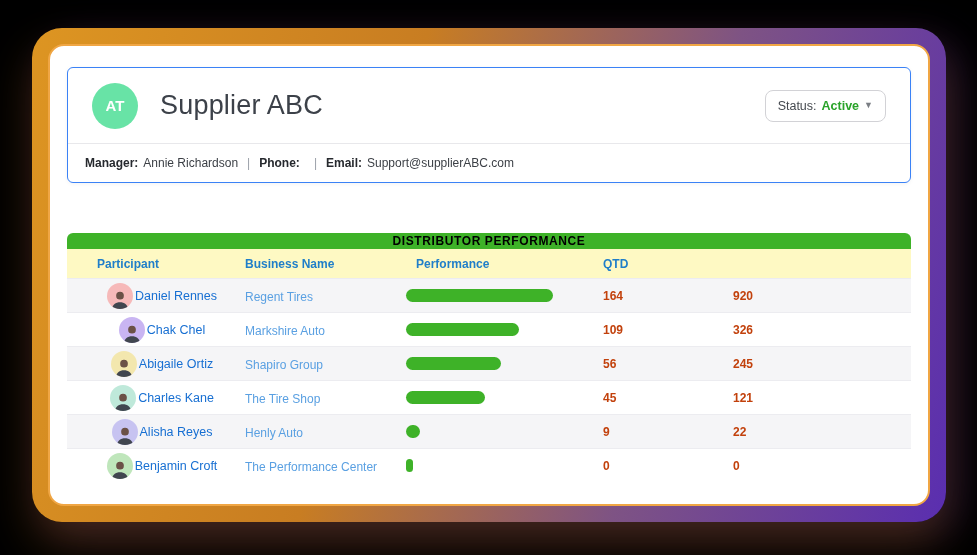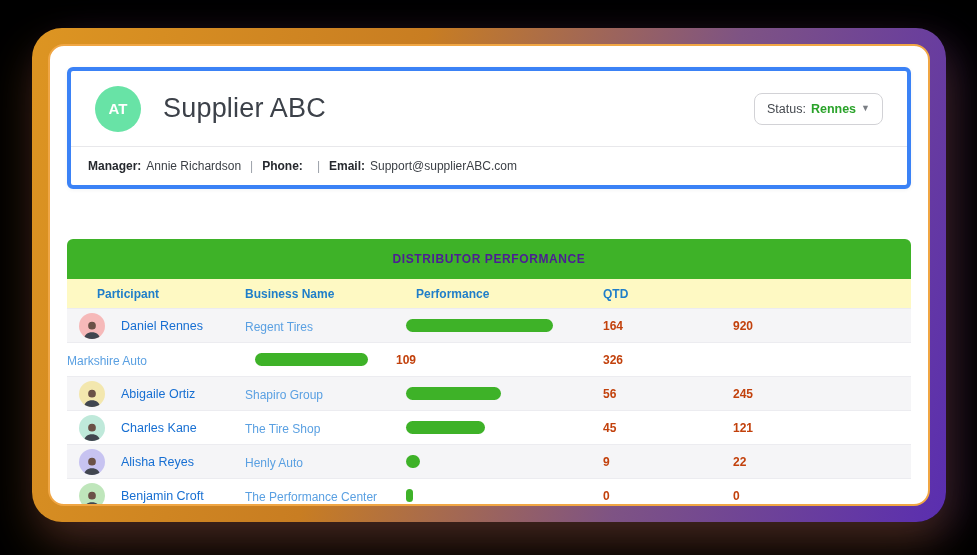--- a/index.html
+++ b/index.html
@@ -16,21 +16,21 @@
   }
 
   .panel {
     width: 100%; height: 100%; background: #fff; border-radius: 16px;
     border: 2px solid var(--panel-border);
     padding: 21px 17px 0 17px; overflow: hidden;
   }
 
   
   .supplier-card {
-    border: 4px solid #3b82f6; border-radius: 6px; background: #fff;
+    border: 1px solid #3b82f6; border-radius: 6px; background: #fff;
     box-shadow: 0 1px 4px rgba(0,0,0,0.05);
   }
   .card-top { display: flex; align-items: center; height: 75px; padding: 0 24px; }
   .big-avatar {
     width: 46px; height: 46px; border-radius: 50%; background: var(--mint);
     color: #fff; font-size: 15px; font-weight: bold;
     display: flex; align-items: center; justify-content: center; flex: 0 0 auto;
   }
   .supplier-title { font-size: 27px; color: #3c4149; font-weight: 500; margin-left: 22px; letter-spacing: 0.2px; }
   .status-btn {
@@ -42,38 +42,38 @@
   .caret { font-size: 9px; color: #7a7e84; line-height: 1; }
   .card-divider { height: 1px; background: #e8e8eb; }
   .card-meta { height: 38px; display: flex; align-items: center; padding: 0 17px; font-size: 12px; color: #3b3f45; }
   .card-meta b { font-weight: bold; color: #26292e; }
   .meta-sep { color: #9aa0a8; margin: 0 9px; }
   .meta-val { margin-left: 5px; }
 
   
   .perf-table { margin-top: 50px; }
   .table-title {
-    height: 40px; background: var(--green); border-radius: 6px 6px 0 0;
-    color: #4c1d95; font-size: 12px; font-weight: bold; letter-spacing: 0.6px;
+    height: 16px; background: var(--green); border-radius: 6px 6px 0 0;
+    color: #000000; font-size: 12px; font-weight: bold; letter-spacing: 0.6px;
     display: flex; align-items: center; justify-content: center; text-transform: uppercase;
   }
   .t-grid { display: grid; grid-template-columns: 178px 151px 207px 130px 1fr; align-items: center; }
   .t-head { height: 29px; background: #fef9c3; font-size: 12px; font-weight: bold; color: var(--head-blue); }
   .t-head .h-cell { padding-left: 30px; }
   .t-head .h-participant { padding-left: 30px; }
   .t-head .h-business { padding-left: 0; }
   .t-head .h-perf { padding-left: 0; margin-left: 20px; }
   .t-head .h-qtd, .t-head .h-ytd { padding-left: 0; }
 
   .t-row { height: 34px; border-top: 1px solid #ececf0; }
   .t-row.odd { background: #f5f5f7; }
   .t-row.even { background: #ffffff; }
   .t-row:last-child { border-radius: 0 0 6px 6px; }
 
-  .c-participant { display: flex; align-items: center; padding-left: 12px; gap: 16px; }
+  .c-participant { display: flex; align-items: center; padding-left: 12px; gap: 2px; justify-content: center; }
   .avatar {
     width: 26px; height: 26px; border-radius: 50%; overflow: hidden; flex: 0 0 auto;
     display: flex; align-items: flex-end; justify-content: center;
   }
   .avatar svg { width: 22px; height: 22px; display: block; }
   .p-name { font-size: 12.5px; color: var(--name-blue); font-weight: 500; text-decoration: none; cursor: pointer; }
   .c-business a { font-size: 12px; color: var(--biz-blue); font-weight: 500; text-decoration: none; cursor: pointer; }
   .c-perf { display: flex; align-items: center; padding-left: 10px; }
   .bar { height: 13px; border-radius: 7px; background: var(--green); display: inline-block; }
   .c-qtd, .c-ytd { font-size: 12px; color: #c2410c; font-weight: bold; }
@@ -84,21 +84,21 @@
 <div class="stage">
   <div class="frame">
     <div class="panel">
 
       <div class="supplier-card">
         <div class="card-top">
           <div class="big-avatar">AT</div>
           <div class="supplier-title">Supplier ABC</div>
           <button class="status-btn">
             <span>Status:</span>
-            <span class="status-value">Rennes</span>
+            <span class="status-value">Active</span>
             <span class="caret">▼</span>
           </button>
         </div>
         <div class="card-divider"></div>
         <div class="card-meta">
           <b>Manager:</b>
           <span class="meta-val">Annie Richardson</span>
           <span class="meta-sep">|</span>
           <b>Phone:</b>
           <span class="meta-val"></span>
@@ -131,20 +131,29 @@
       <a>Regent Tires</a>
     </div>
     <div class="c-perf">
       <span class="bar" style="width: 147px;"></span>
     </div>
     <div class="c-qtd">164</div>
     <div class="c-ytd">920</div>
   </div>
 
   <div class="t-grid t-row even">
+    <div class="c-participant">
+      <span class="avatar" style="background: rgb(201, 181, 242);">
+        <svg viewBox="0 0 24 24">
+          <circle cx="12" cy="9.5" r="4.2" fill="#6b5147"></circle>
+          <path d="M3.5 24c0-4.8 3.8-7.3 8.5-7.3s8.5 2.5 8.5 7.3z" fill="#41464f"></path>
+        </svg>
+      </span>
+      <a class="p-name">Chak Chel</a>
+    </div>
     <div class="c-business">
       <a>Markshire Auto</a>
     </div>
     <div class="c-perf">
       <span class="bar" style="width: 113px;"></span>
     </div>
     <div class="c-qtd">109</div>
     <div class="c-ytd">326</div>
   </div>
 

